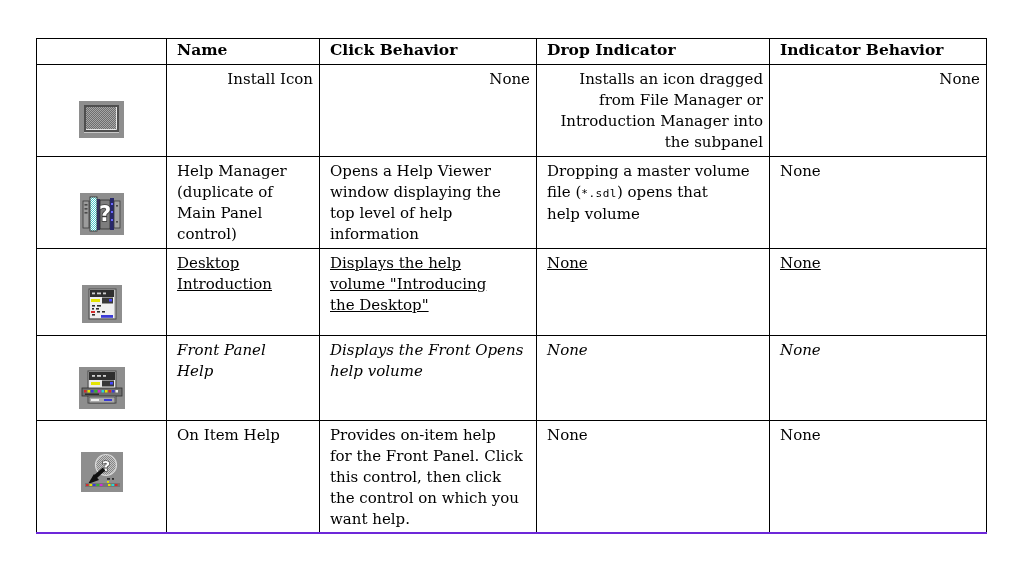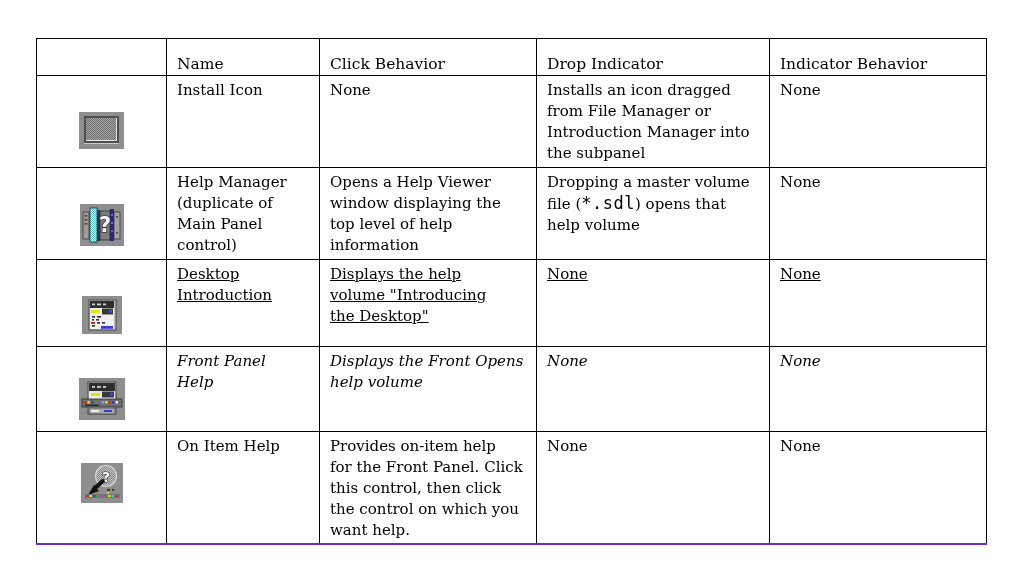--- a/index.html
+++ b/index.html
@@ -12,34 +12,34 @@
   .doc-table td, .doc-table th {
     border:1px solid #000;
     vertical-align:top;
     padding:4px 6px 0 10px;
     font-size:15px;
     line-height:21px;
     white-space:pre-line;
     overflow:hidden;
   }
   .doc-table th {
-    text-align:left; font-weight:normal; font-size:15.5px;
-    white-space:nowrap; padding-top:15px;
+    text-align:left; font-weight:bold; font-size:15.5px;
+    white-space:nowrap; padding-top:0;
   }
   tr.r-h  { height:26px; }
-  tr.r-1  { height:92px; }
+  tr.r-1  { height:92px;text-align:right; }
   tr.r-2  { height:92px; }
   tr.r-3  { height:87px;text-decoration:underline; }
   tr.r-4  { height:85px;font-style:italic; }
   tr.r-5  { height:112px; }
   tbody tr:last-child td { border-bottom:2px solid #6d28d9; }
   td.icon-cell { text-align:center; padding:0; }
   td.icon-cell .icon-wrap { display:inline-block; margin-top:15px; }
   tr.r-4 td.icon-cell .icon-wrap, tr.r-5 td.icon-cell .icon-wrap { margin-top:10px; }
-  .mono { font-family:"DejaVu Sans Mono", monospace; font-size:17px; letter-spacing:0.5px; }
+  .mono { font-family:"DejaVu Sans Mono", monospace; font-size:11px; letter-spacing:0.5px; }
   svg { display:block; }
 </style>
 </head>
 <body>
 
 <div class="page">
   <table class="doc-table">
     <colgroup>
       <col style="width:130px">
         <col style="width:153px">

